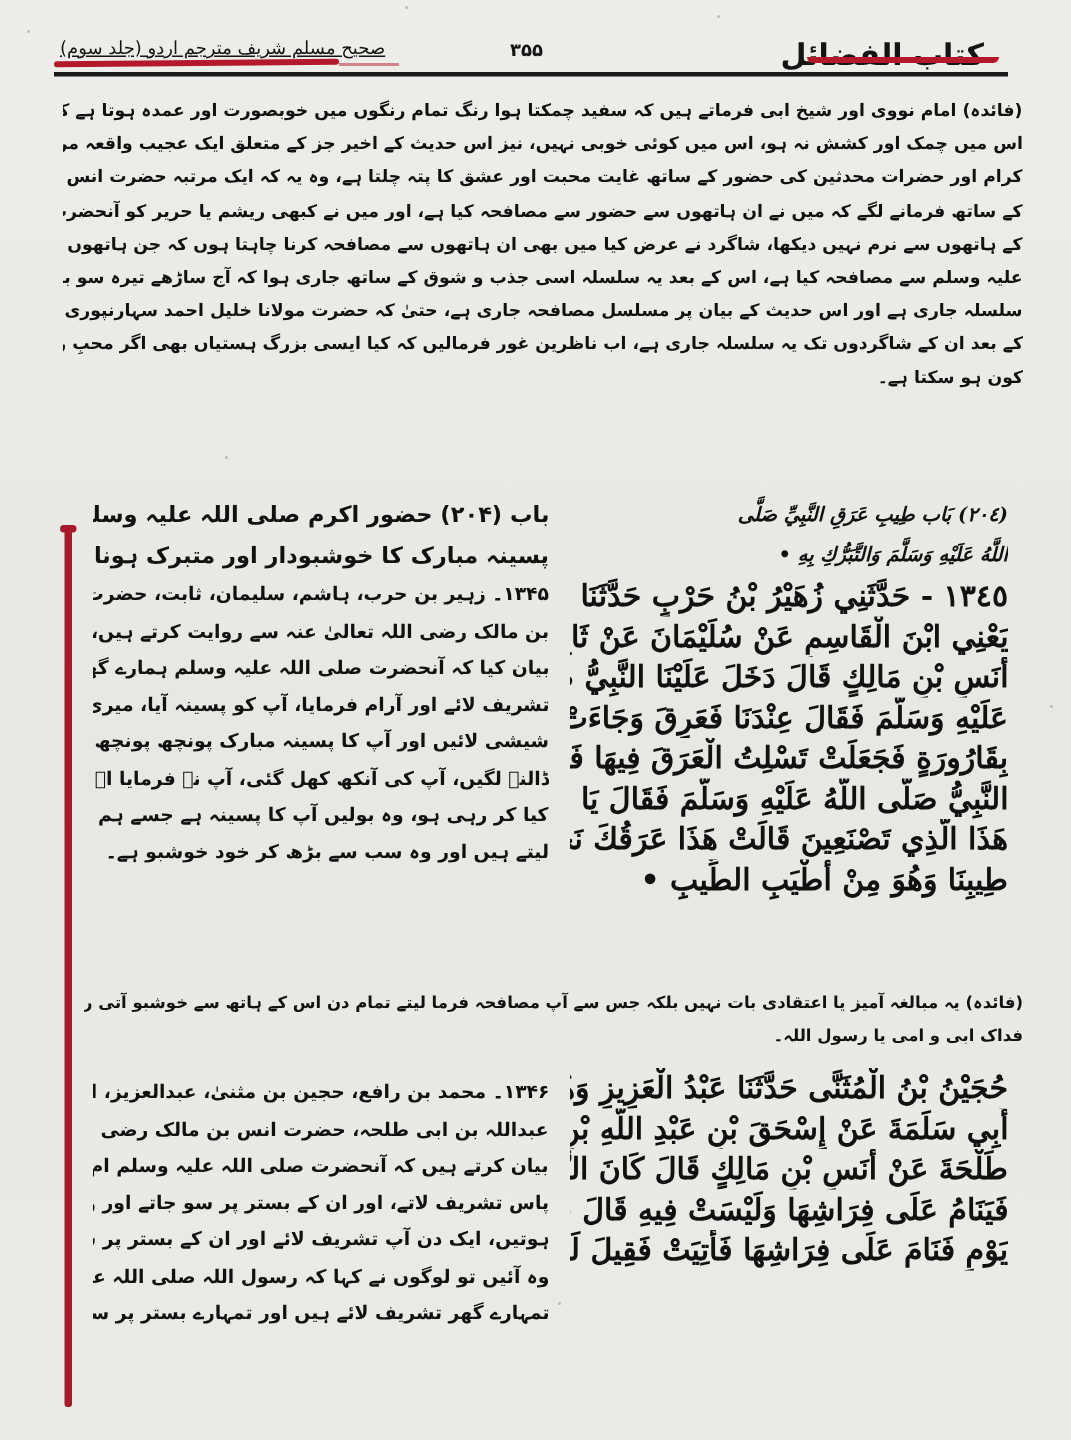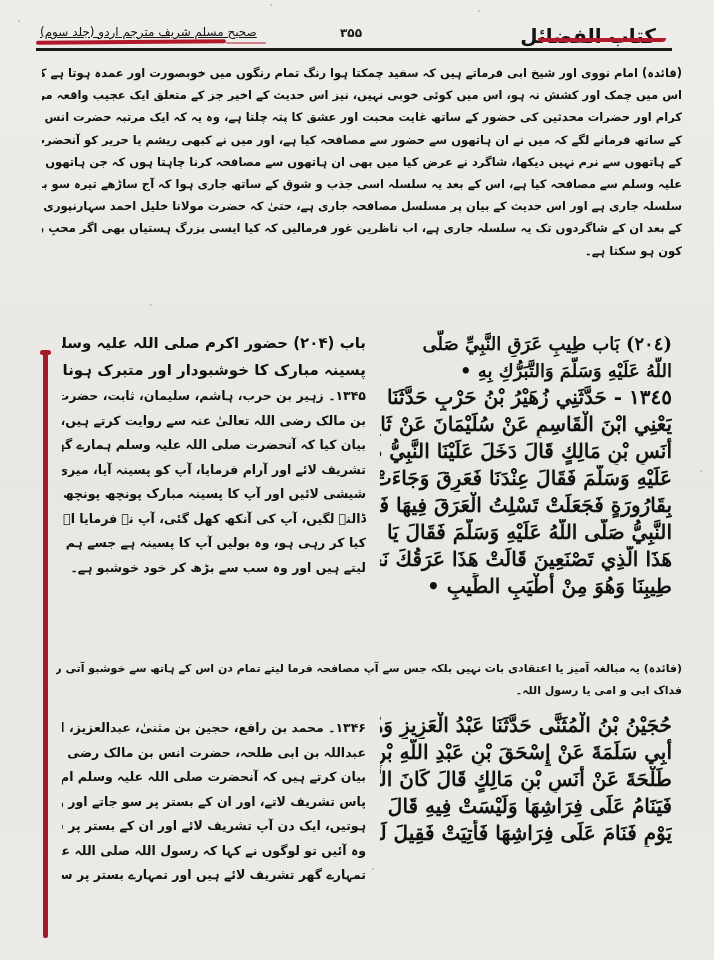--- a/index.html
+++ b/index.html
@@ -116,21 +116,21 @@
       width: 292px;
     }
     .col-left {
       position: absolute;
       left: 62px;
       width: 304px;
     }
     .sec1-right { top: 330px; }
     .sec1-left  { top: 330px; }
 
-    .ar-heading { font-size: 18px; line-height: 27px; }
+    .ar-heading { font-size: 13px; line-height: 27px; font-style: italic; }
     .ar-body    { font-size: 20px; line-height: 27px; }
     .ur-heading { font-size: 15px; line-height: 27px; }
     .ur-body    { font-size: 12.5px; line-height: 24.5px; }
 
     .mid-note {
       position: absolute;
       left: 56px; top: 658px;
       width: 626px;
       font-size: 11px;
       line-height: 22px;

